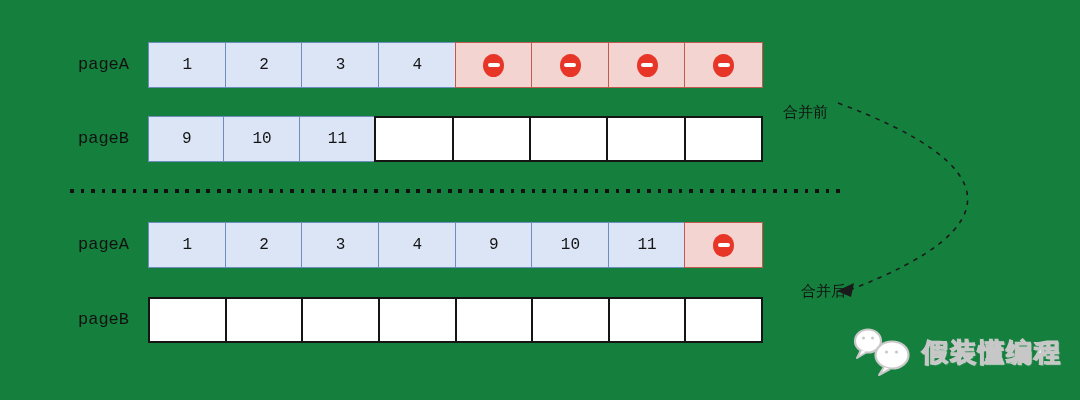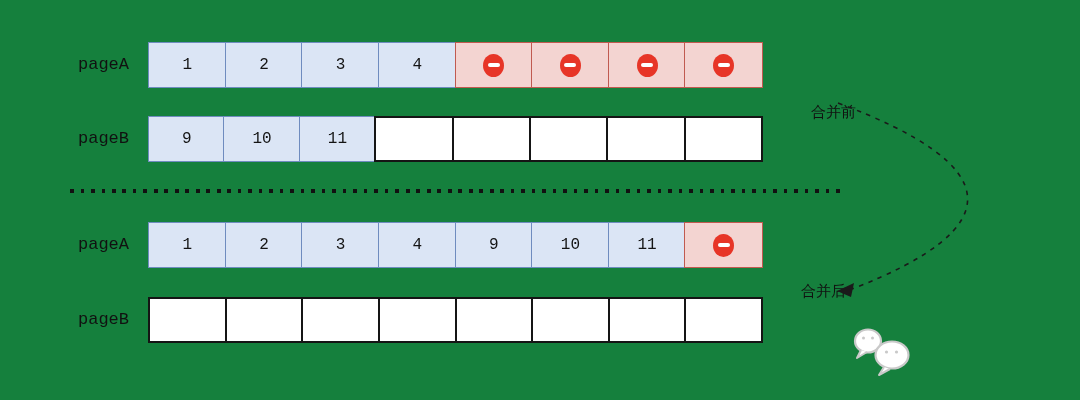--- a/index.html
+++ b/index.html
@@ -121,34 +121,35 @@
       <div class="cell empty"></div>
       <div class="cell empty"></div>
       <div class="cell empty"></div>
       <div class="cell empty"></div>
       <div class="cell empty"></div>
       <div class="cell empty"></div>
       <div class="cell empty"></div>
       <div class="cell empty"></div>
     </div>
 
-  <div class="stage-label" style="left:811px;top:103px;">合并前</div>
+  <div class="stage-label" style="left:783px;top:103px;">合并前</div>
   <div class="stage-label" style="left:783px;top:282px;margin-left:18px;">合并后</div>
 
   <svg class="overlay" width="1080" height="400" viewBox="0 0 1080 400">
     <path d="M 838 103 Q 1090 197 852 289" fill="none" stroke="#1a1a1a" stroke-width="1.6" stroke-dasharray="4.5 5.5"></path>
     <polygon points="837,291 854,283 851,297" fill="#1a1a1a"></polygon>
   </svg>
 
   <div class="watermark">
     <svg width="64" height="50" viewBox="0 0 64 50">
       <ellipse cx="17" cy="14" rx="13" ry="11.5" fill="#ffffff" stroke="#c9c9c9" stroke-width="2.2"></ellipse>
       <path d="M10 23 L6 31 L16 25" fill="#ffffff" stroke="#c9c9c9" stroke-width="2" stroke-linejoin="round"></path>
       <circle cx="12.5" cy="11" r="1.5" fill="#c9c9c9"></circle>
       <circle cx="21.5" cy="11" r="1.5" fill="#c9c9c9"></circle>
       <ellipse cx="41" cy="28" rx="16.5" ry="13.5" fill="#ffffff" stroke="#c9c9c9" stroke-width="2.2"></ellipse>
       <path d="M33 40 L28 48 L39 42" fill="#ffffff" stroke="#c9c9c9" stroke-width="2" stroke-linejoin="round"></path>
       <circle cx="35.5" cy="25" r="1.6" fill="#c9c9c9"></circle>
       <circle cx="45.5" cy="25" r="1.6" fill="#c9c9c9"></circle>
     </svg>
+    <span class="wm-text">假装懂编程</span>
   </div>
 
 </div>
 
 </body></html>

